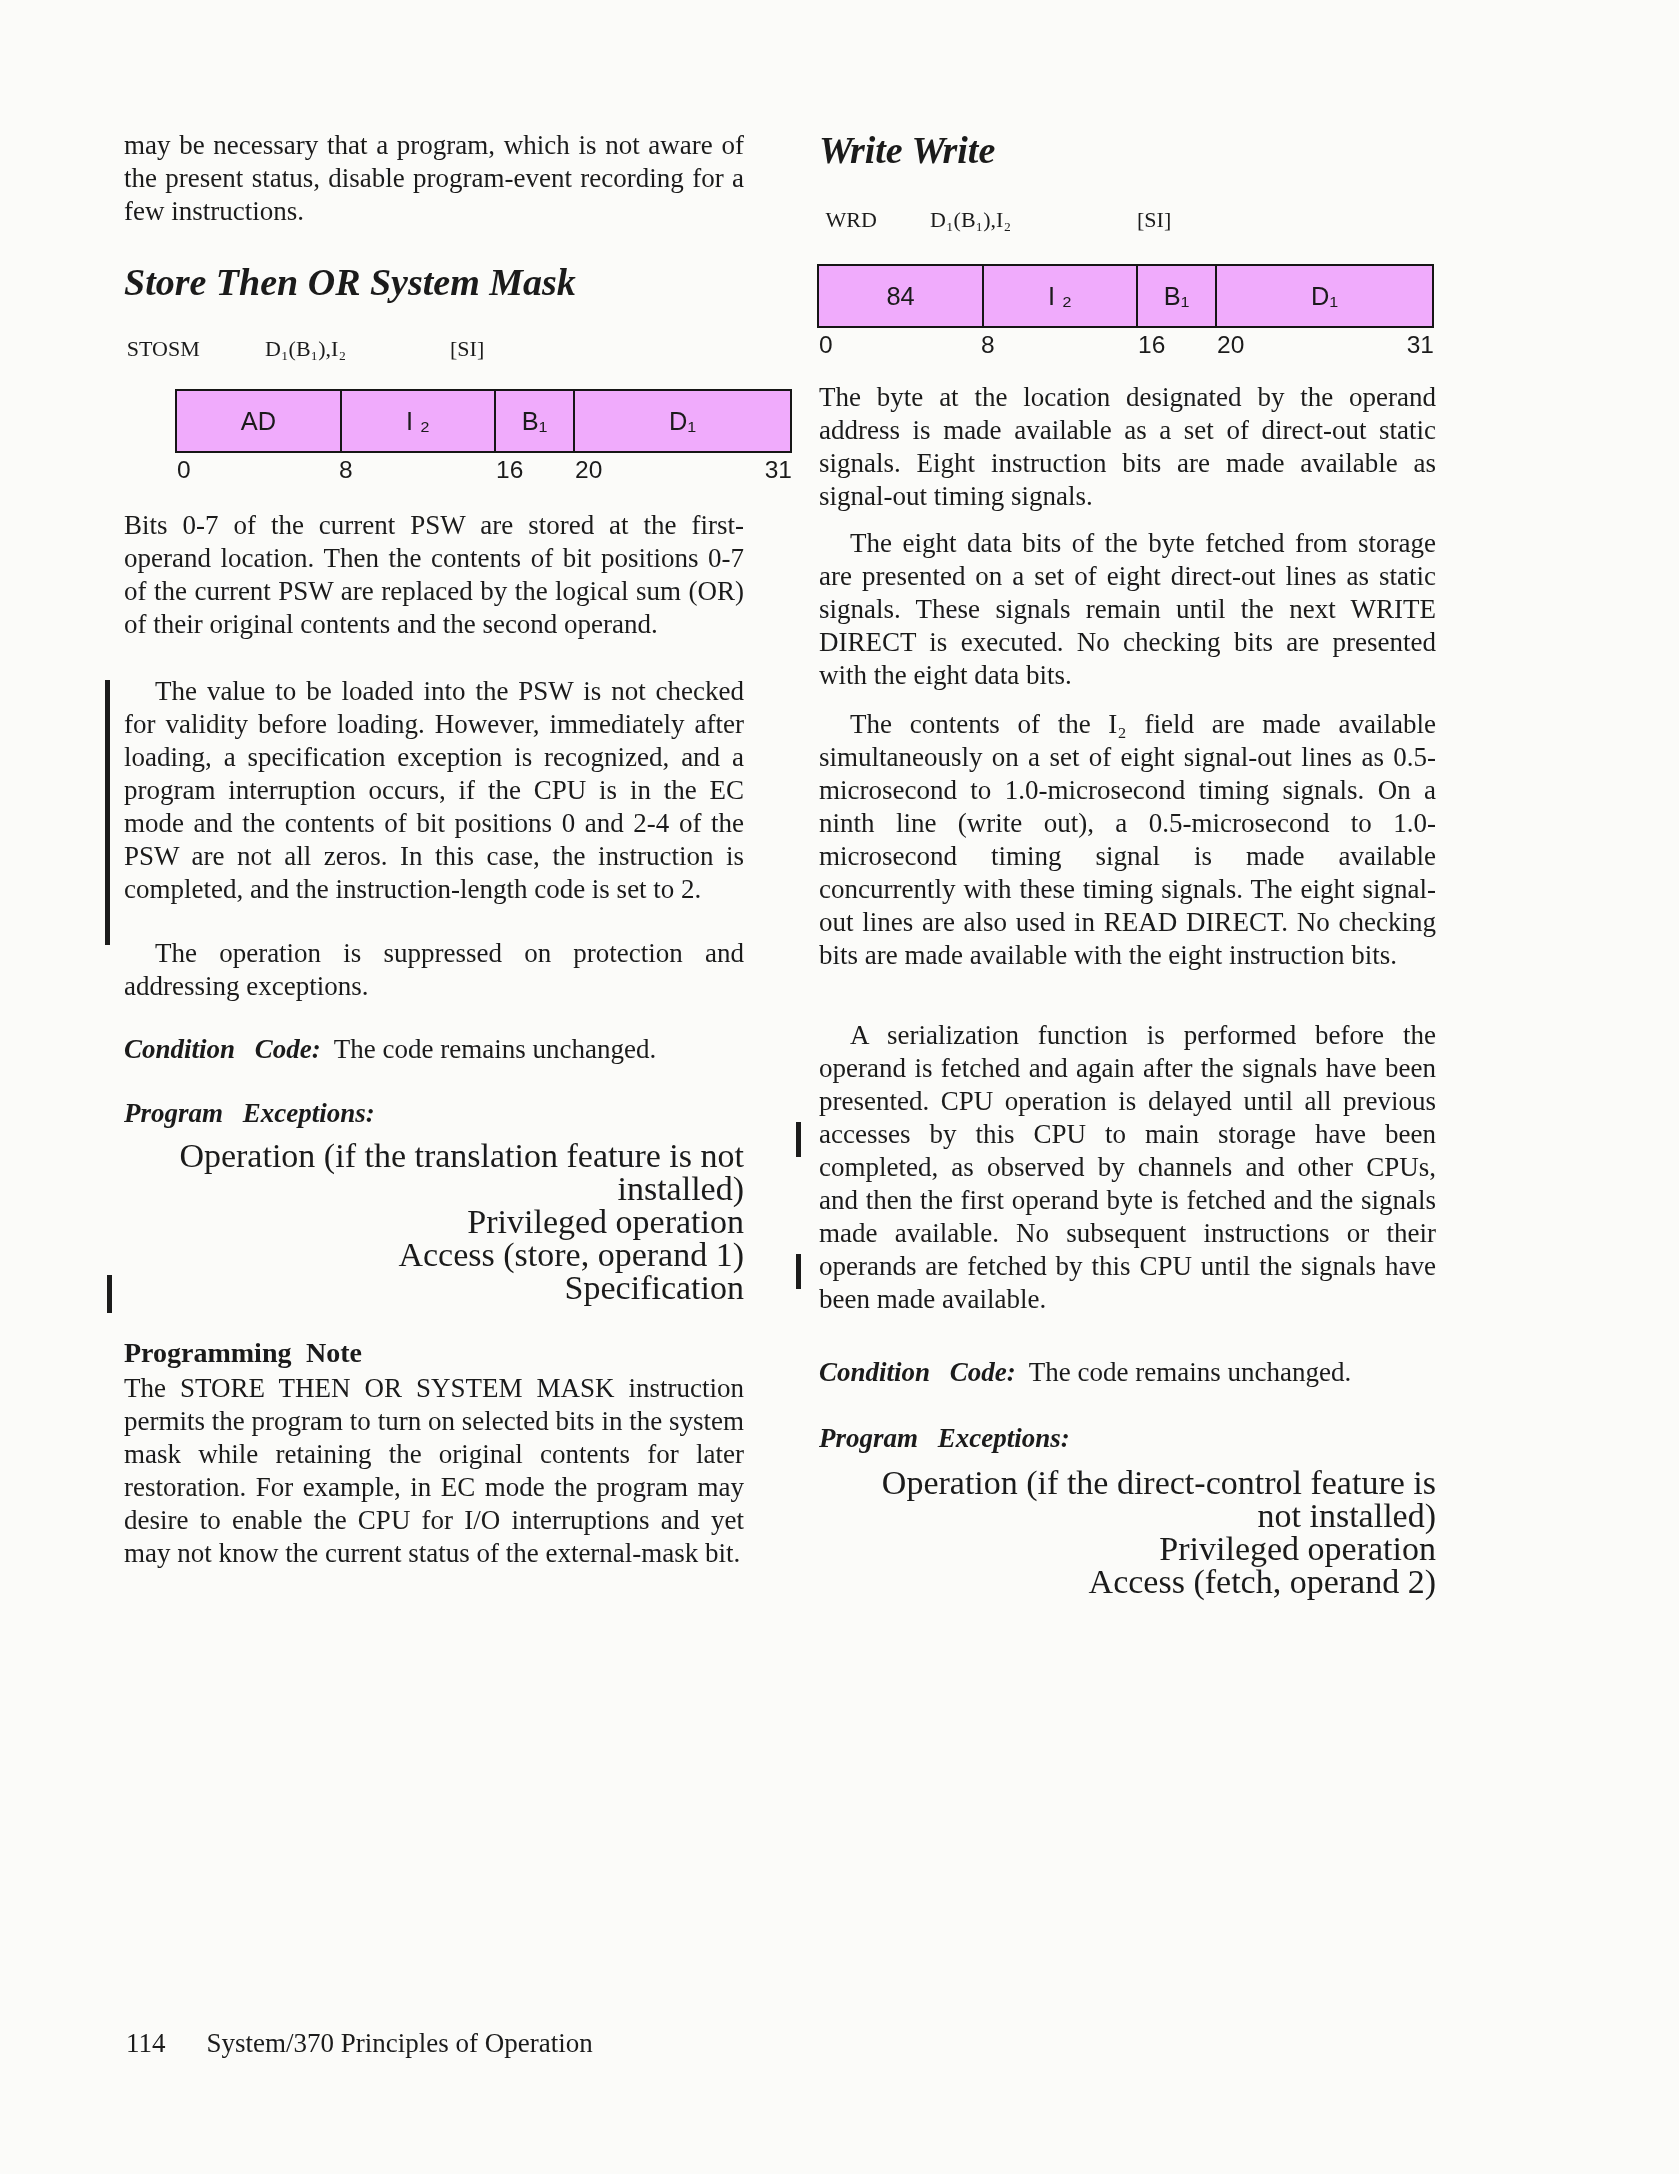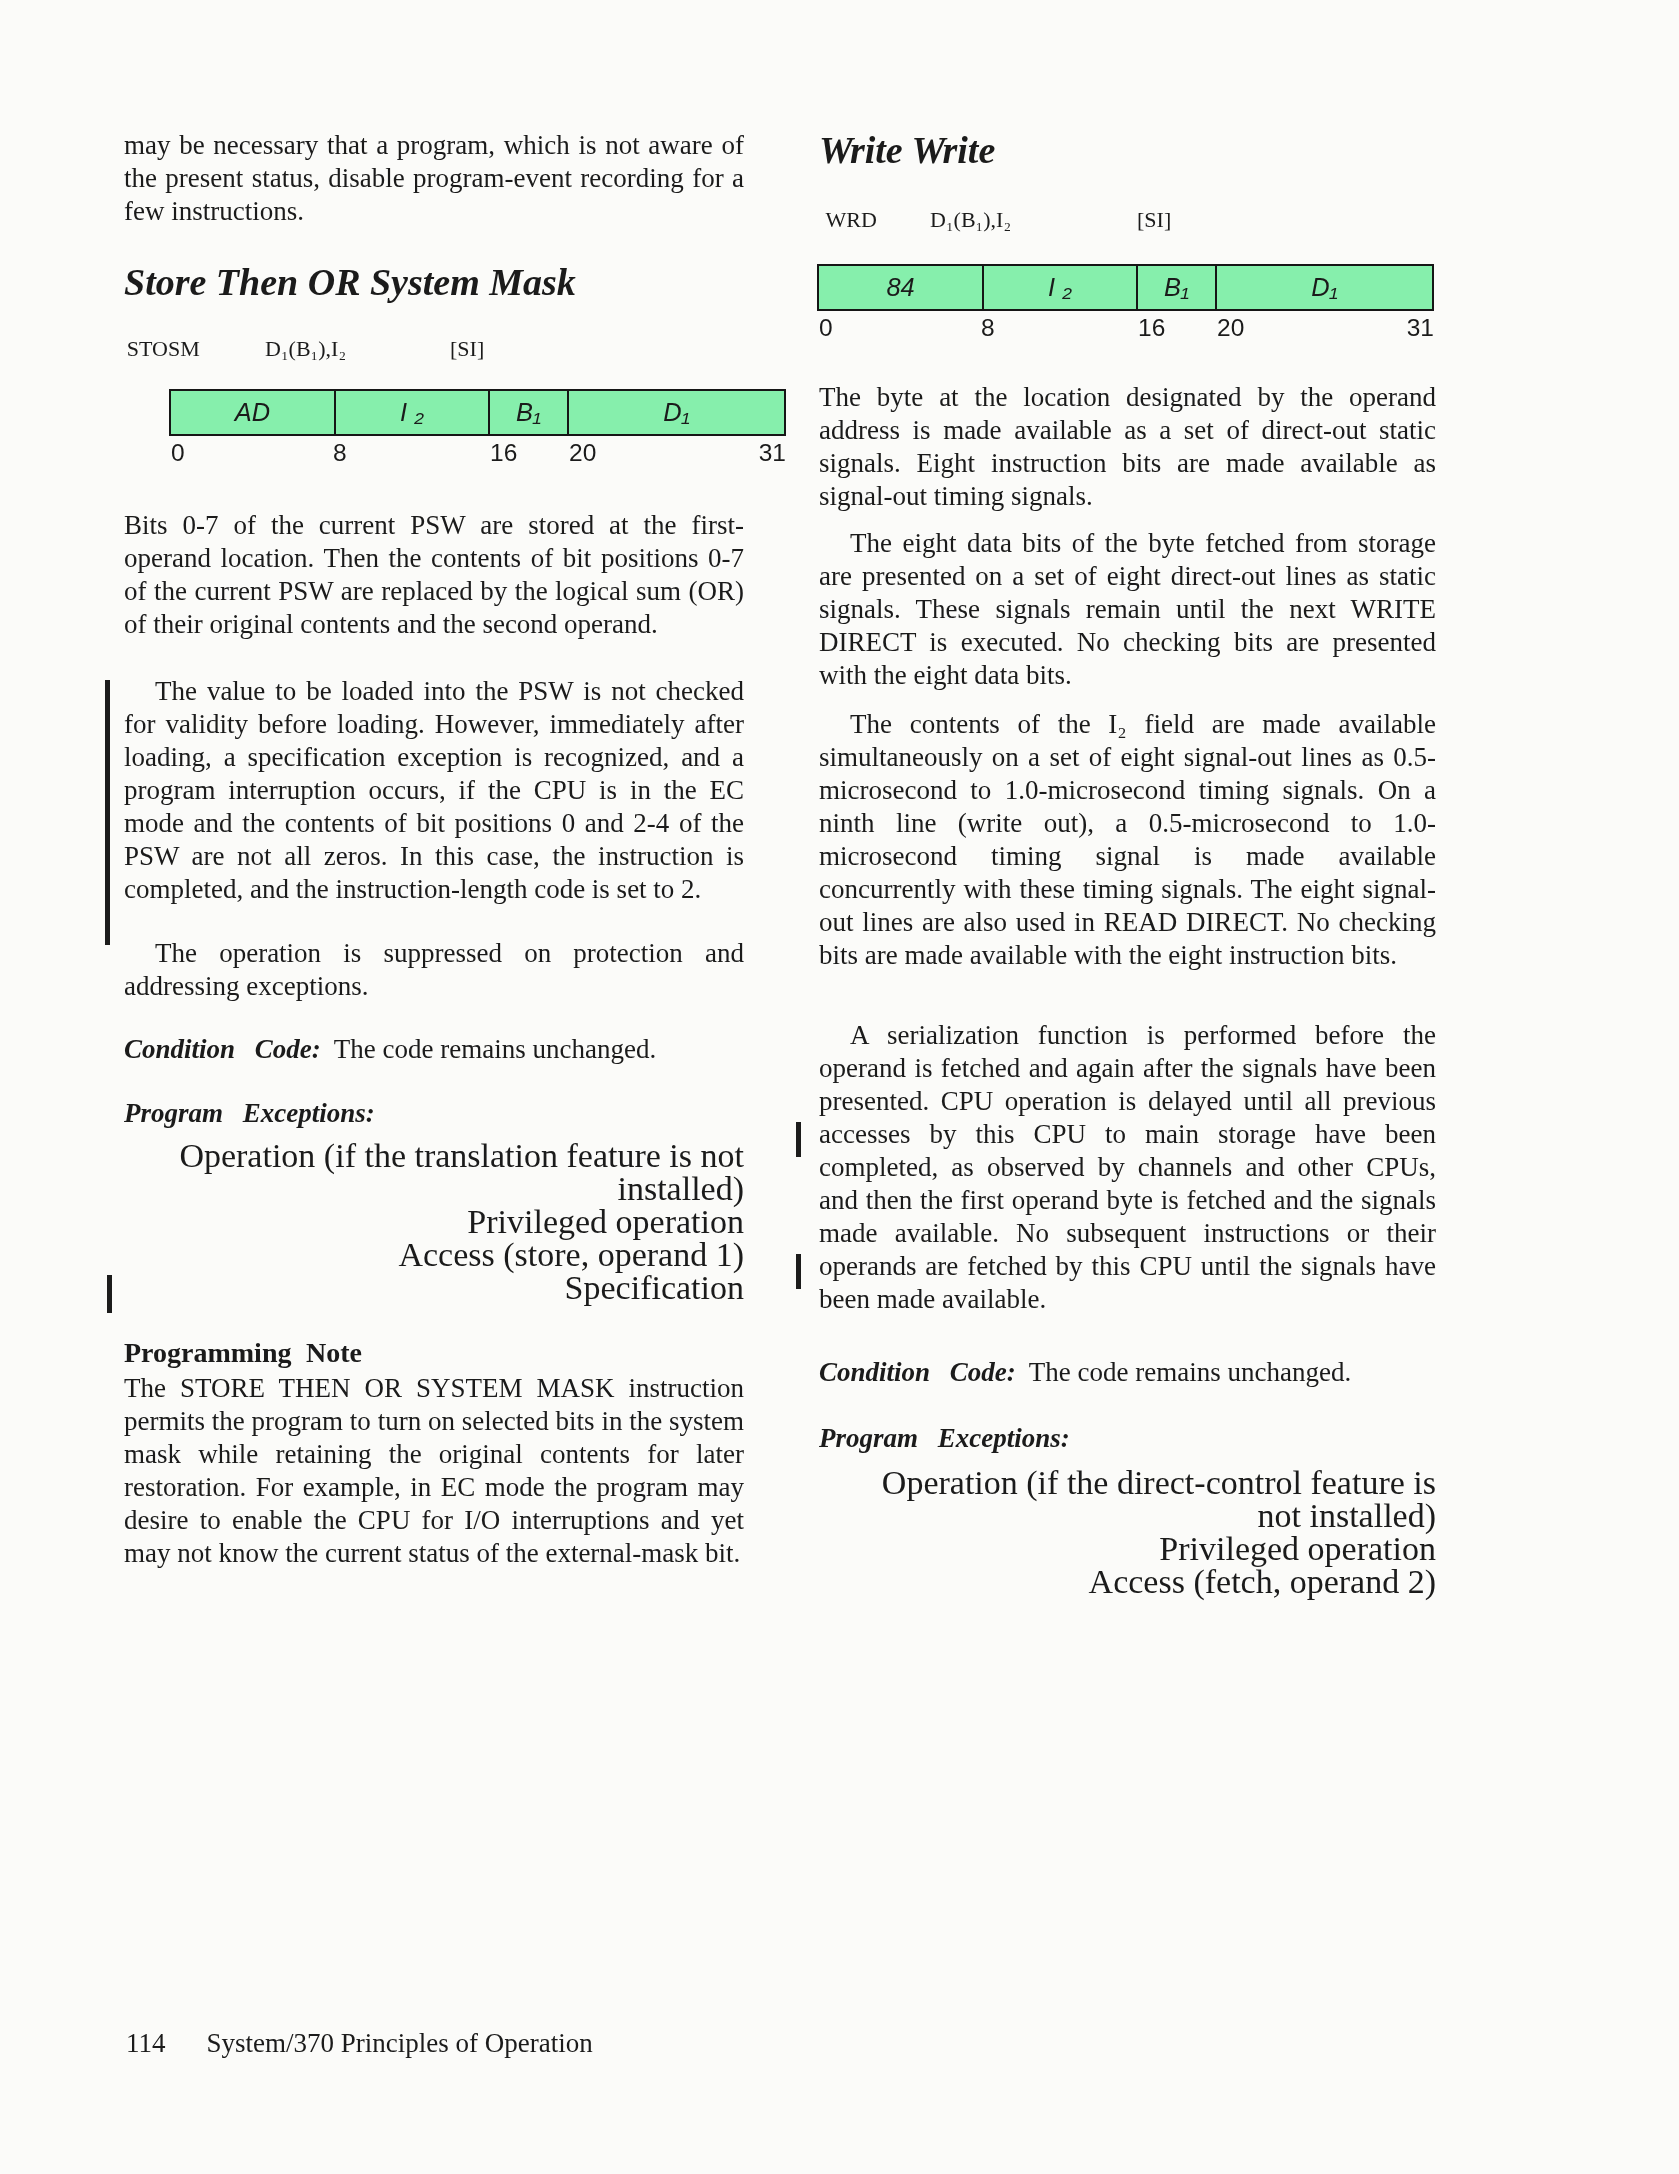--- a/index.html
+++ b/index.html
@@ -20,25 +20,24 @@
   .indent{text-indent:31px;}
   .inst-heading{
     font-size:38px;line-height:41px;
     font-weight:bold;font-style:italic;
     white-space:nowrap;
   }
   .mnem-row{height:40px;font-size:22px;line-height:36px;}
   .mnem-row span{position:absolute;top:0;white-space:nowrap;}
   .diagram .dbox{
     display:flex;
-    height:47px;
+    height:64px;
     border:2.8px solid #161616;
     box-sizing:border-box;
-    background:#86efac;
-    font-style:italic;
+    background:#f0abfc;
   }
   .diagram .dcell{
     display:flex;align-items:center;justify-content:center;
     font-family:"Liberation Sans","DejaVu Sans",sans-serif;
     font-size:25.4px;
     box-sizing:border-box;
   }
   .diagram .dcell + .dcell{border-left:2.8px solid #161616;}
   .bits{
     position:relative;
@@ -79,21 +78,21 @@
   <div class="block body-text" style="left:124px;top:129px;width:620px;">may be necessary that a program, which is not aware of the present status, disable program-event recording for a few instructions.</div>
 
   <div class="block inst-heading" style="left:124px;top:262px;">Store Then OR System Mask</div>
 
   <div class="block mnem-row" style="left:124px;top:331px;width:620px;">
     <span style="left:2.8px;">STOSM</span>
     <span style="left:141px;">D₁(B₁),I₂</span>
     <span style="left:326px;">[SI]</span>
   </div>
 
-  <div class="block diagram" style="left:127px;top:389px;width:617px;padding-left:42px;">
+  <div class="block diagram" style="left:133px;top:389px;width:617px;padding-left:42px;">
     <div class="dbox">
       <div class="dcell" style="width:163px;">AD</div>
       <div class="dcell" style="width:154px;">I ₂</div>
       <div class="dcell" style="width:79px;">B₁</div>
       <div class="dcell" style="flex:1;">D₁</div>
     </div>
     <div class="bits">
       <span style="left:1.9px;">0</span>
       <span style="left:164px;">8</span>
       <span style="left:321px;">16</span>

